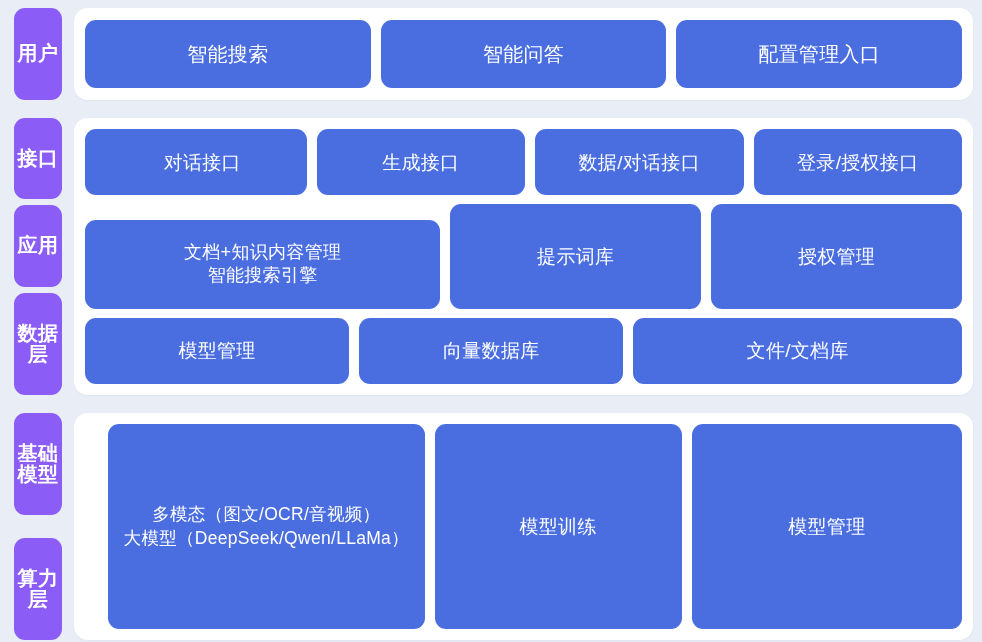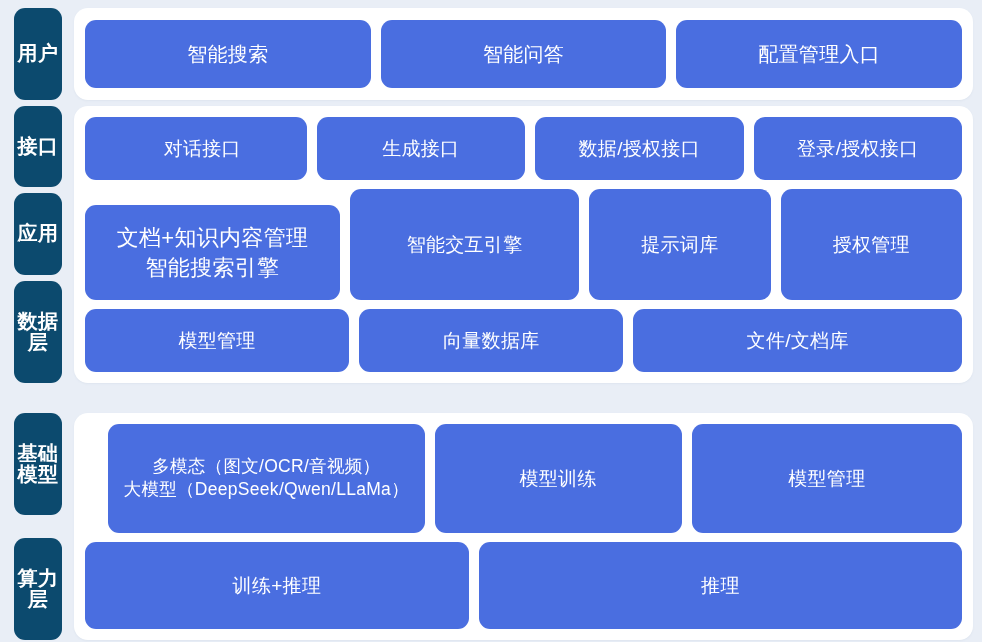--- a/index.html
+++ b/index.html
@@ -32,21 +32,21 @@
     top: 0;
     bottom: 0;
     width: 48px;
     display: flex;
     flex-direction: column;
     gap: 6px;
     z-index: 5;
   }
 
   .badge {
-    background: #0c4a6e;
+    background: #8b5cf6;
     color: #ffffff;
     border-radius: 11px;
     display: flex;
     align-items: center;
     justify-content: center;
     flex: 1 1 auto;
     font-size: 20px;
     font-weight: 700;
     line-height: 1.06;
     letter-spacing: 0.5px;
@@ -93,30 +93,30 @@
     text-align: center;
     font-size: 19px;
     font-weight: 400;
     line-height: 1.32;
     padding: 4px 8px;
     white-space: pre-line;
     letter-spacing: 0.3px;
     min-width: 0;
   }
 
-  .box.two-line { font-size: 22px; margin-top: 16px; }
+  .box.two-line { font-size: 18px; margin-top: 16px; }
   .box.mono-mix { font-size: 17.5px; }
 
   
   #sec-users      { top: 8px;  height: 92px; }
   #sec-users .panel { padding: 12px 11px; }
   #sec-users .box   { font-size: 20px; }
 
   
-  #sec-platform   { top: 106px; height: 277px; }
+  #sec-platform   { top: 118px; height: 277px; }
 
   
   #sec-foundation { top: 413px; height: 227px; }
   #sec-foundation .badge-col { gap: 23px; }
 </style>
 </head>
 <body>
 
 <div class="section" id="sec-users" style="width:982px;">
   <div class="badge-col">
@@ -134,27 +134,26 @@
 <div class="section" id="sec-platform" style="width:982px;">
   <div class="badge-col">
       <div class="badge">接口</div>
       <div class="badge">应用</div>
       <div class="badge">数据层</div>
     </div>
   <div class="panel">
       <div class="row">
         <div class="box" style="flex: 100 1 0px; padding-left: 21px;">对话接口</div>
         <div class="box" style="flex: 100 1 0px;">生成接口</div>
-        <div class="box" style="flex: 100 1 0px;">数据/授权接口</div>
+        <div class="box" style="flex: 100 1 0px;">数据/对话接口</div>
         <div class="box" style="flex: 100 1 0px;">登录/授权接口</div>
       </div>
       <div class="row">
         <div class="box two-line" style="flex: 130 1 0px;">文档+知识内容管理
 智能搜索引擎</div>
-        <div class="box" style="flex: 116 1 0px;">智能交互引擎</div>
         <div class="box" style="flex: 90 1 0px;">提示词库</div>
         <div class="box" style="flex: 90 1 0px;">授权管理</div>
       </div>
       <div class="row">
         <div class="box" style="flex: 100 1 0px;">模型管理</div>
         <div class="box" style="flex: 100 1 0px;">向量数据库</div>
         <div class="box" style="flex: 126 1 0px;">文件/文档库</div>
       </div>
     </div>
 </div>
@@ -164,18 +163,14 @@
       <div class="badge">基础模型</div>
       <div class="badge">算力层</div>
     </div>
   <div class="panel">
       <div class="row">
         <div class="box mono-mix" style="flex: 130 1 0px; margin-left: 23px;">多模态（图文/OCR/音视频）
 大模型（DeepSeek/Qwen/LLaMa）</div>
         <div class="box" style="flex: 100 1 0px;">模型训练</div>
         <div class="box" style="flex: 110 1 0px;">模型管理</div>
       </div>
-      <div class="row">
-        <div class="box" style="flex: 100 1 0px;">训练+推理</div>
-        <div class="box" style="flex: 127 1 0px;">推理</div>
-      </div>
     </div>
 </div>
 
 </body></html>

